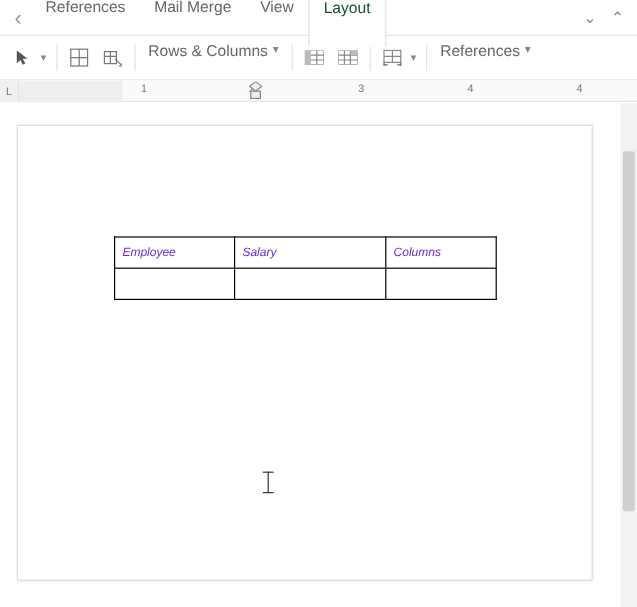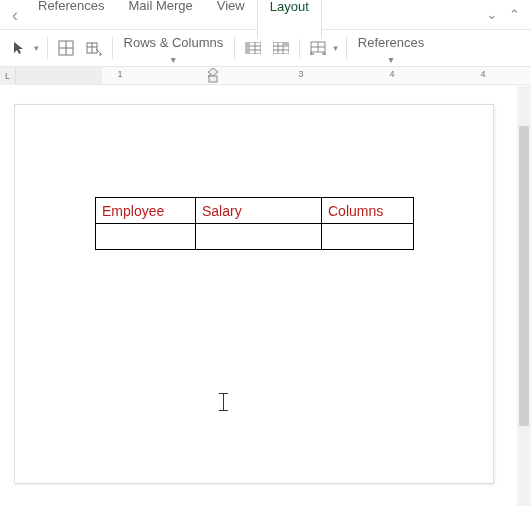--- a/index.html
+++ b/index.html
@@ -102,27 +102,25 @@
       cursor: pointer;
       color: #666;
     }
 
     .tool-btn svg {
       display: block;
     }
 
     .tool-dd {
       display: inline-flex;
-      align-items: center;
       height: 26px;
       padding: 0 6px;
       cursor: pointer;
       color: #666;
       gap: 4px;
-      flex-direction: column;
     }
 
     .tool-dd .caret {
       font-size: 10px;
       color: #888;
     }
 
     
     .ruler-row {
       display: flex;
@@ -238,23 +236,24 @@
 
     .doc-table {
       border-collapse: collapse;
       margin-left: 80px;
     }
 
     .doc-table td {
       border: 1px solid #000000;
       height: 26px;
       padding: 2px 6px;
-      font-size: 14px;
-      color: #b91c1c;
+      font-size: 10px;
+      color: #6d28d9;
       vertical-align: middle;
+      font-style: italic;
     }
 
     .doc-table td.c0 { width: 100px; }
     .doc-table td.c1 { width: 126px; }
     .doc-table td.c2 { width: 92px; }
 
     .text-cursor {
       position: absolute;
       width: 14px;
       height: 18px;

